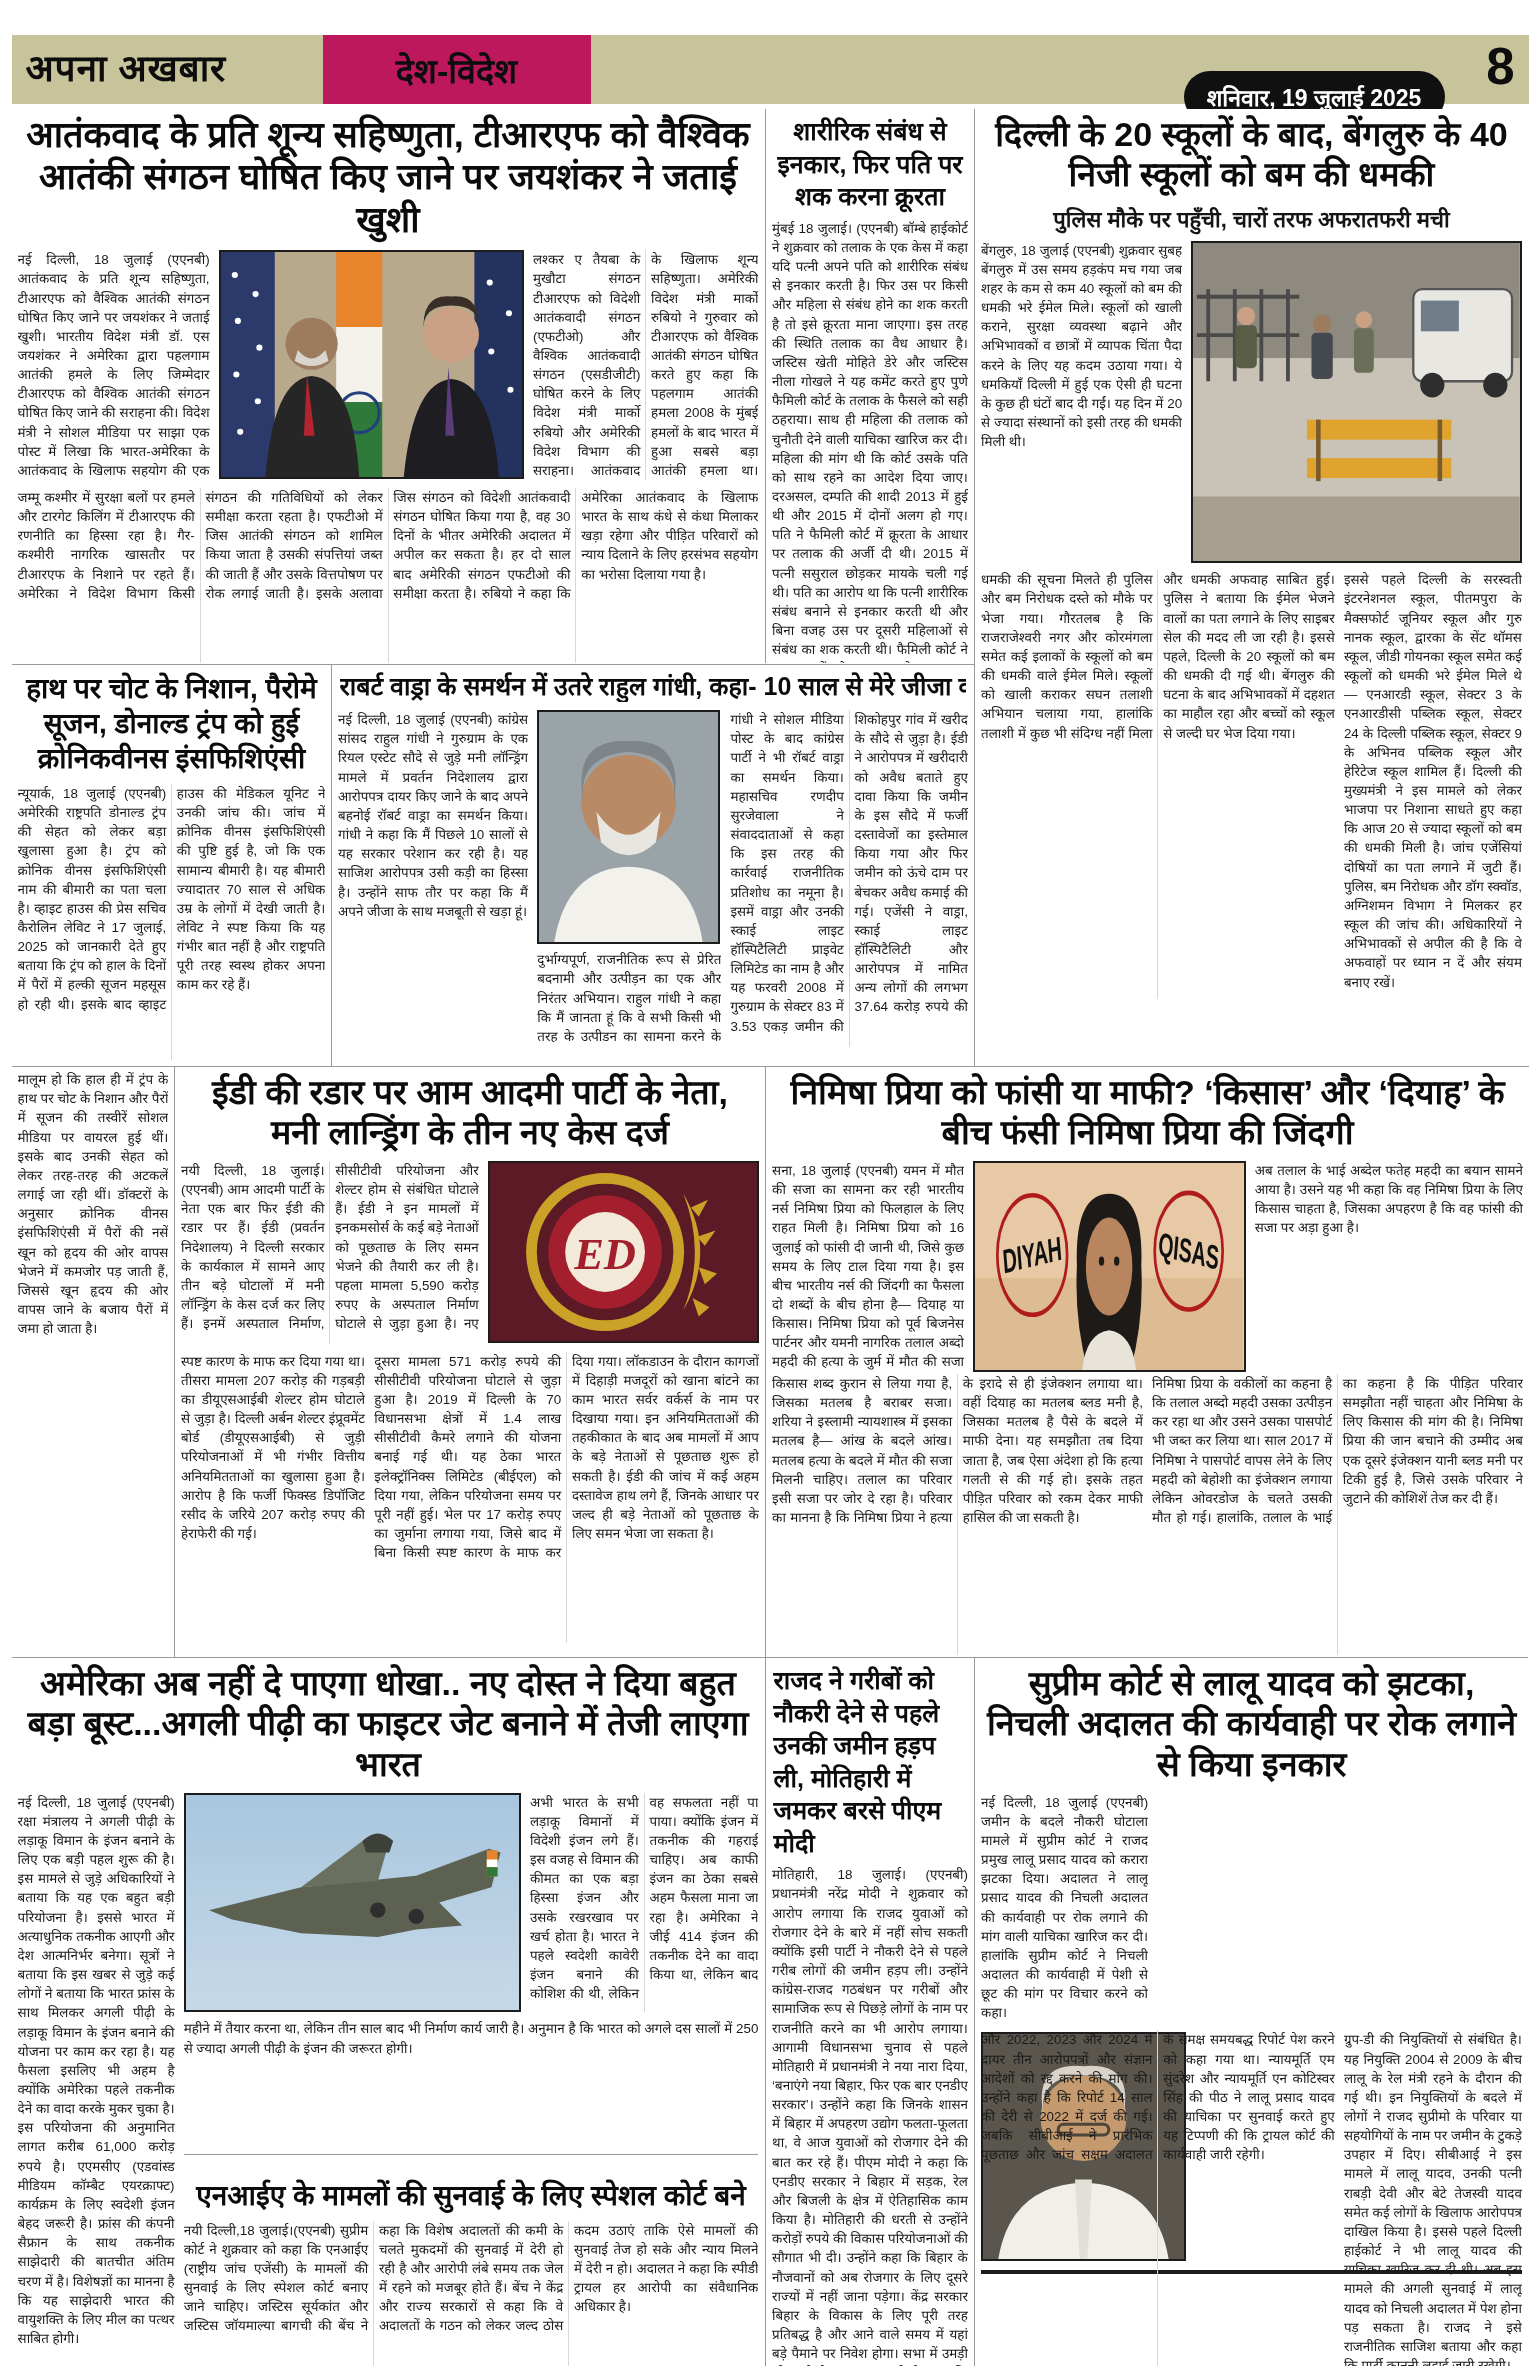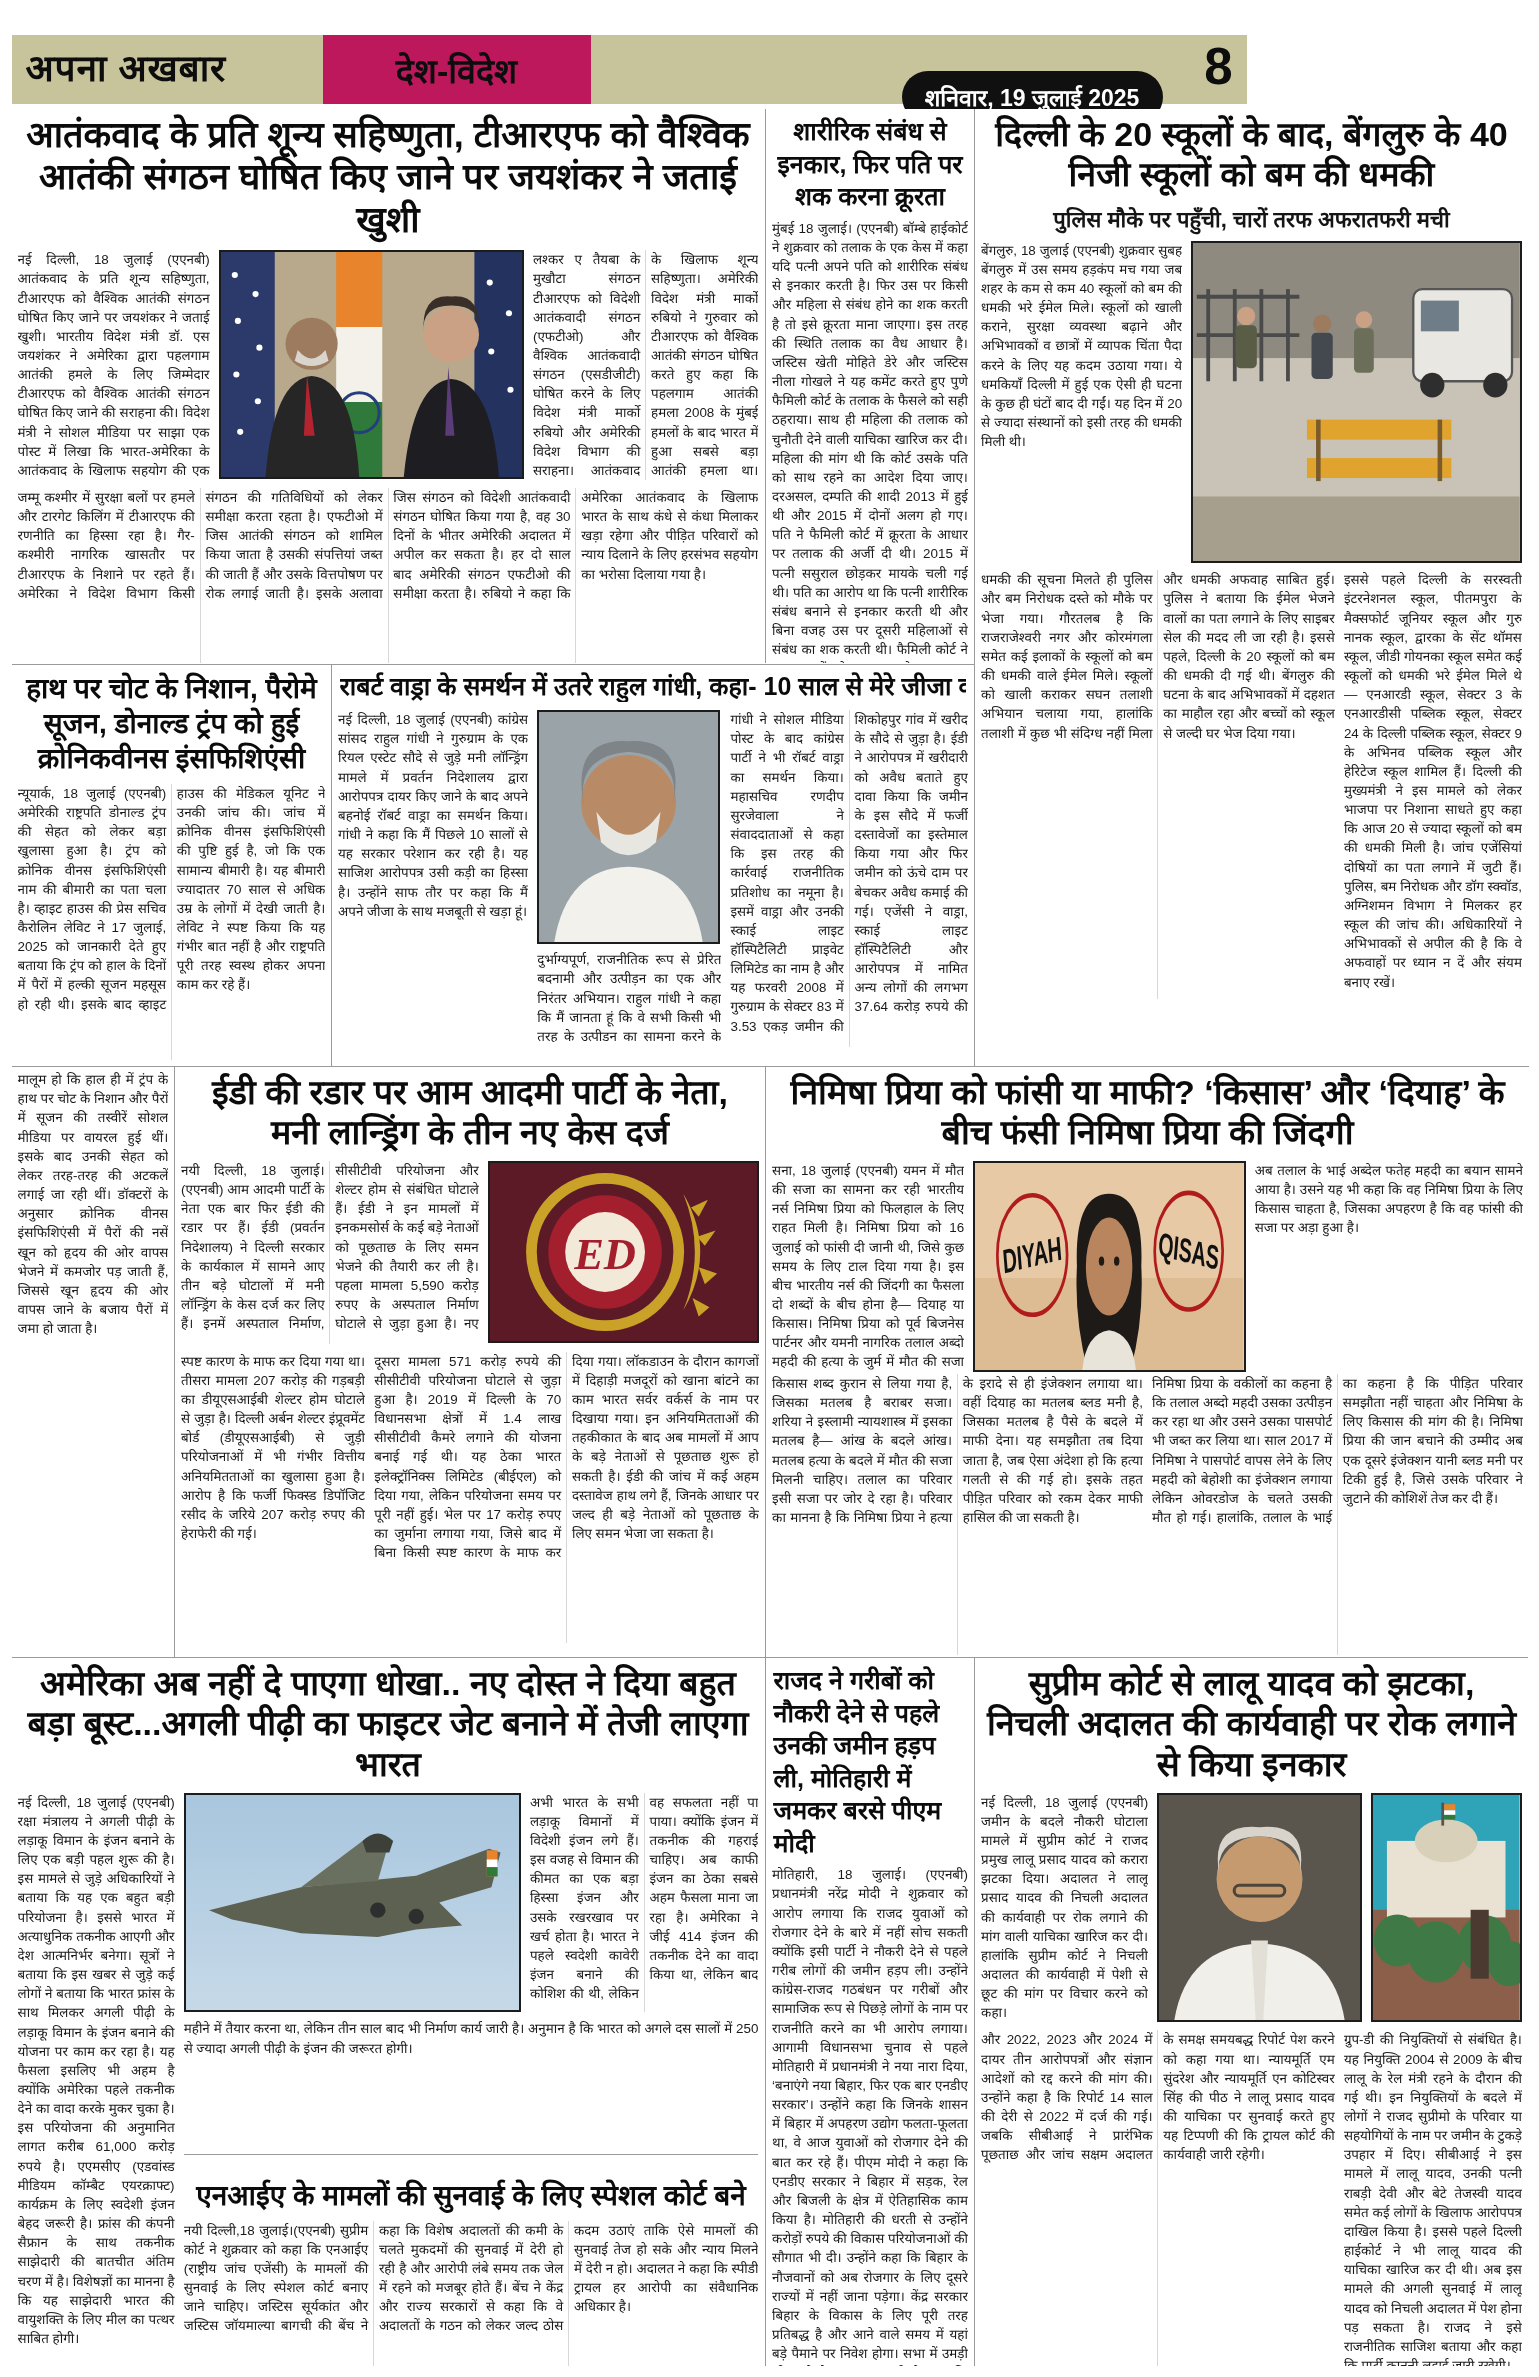--- a/index.html
+++ b/index.html
@@ -1,19 +1,19 @@
 <!DOCTYPE html>
 <html style="font-size:12.3px"><head>
 <meta charset="utf-8">
 <style>
   html,body{margin:0;padding:0;background:#e8e8e4;}
   .page{position:relative;width:1540px;height:2377px;background:#ffffff;overflow:hidden;
         font-family:"Liberation Sans",sans-serif;color:#151515;}
   
-  .masthead{position:absolute;left:11.5px;top:35px;width:1235px;height:69px;background:#c7c39a;}
+  .masthead{position:absolute;left:11.5px;top:35px;width:1517px;height:69px;background:#c7c39a;}
   .paper-name{position:absolute;left:14px;top:6.1px;font-size:37px;font-weight:800;color:#0d0d0d;letter-spacing:0.8px;}
   .section-box{position:absolute;left:311px;top:0;width:268px;height:69px;background:#be185d;
                display:flex;align-items:center;justify-content:center;font-size:34px;font-weight:700;color:#0d0d0d;}
   .date-pill{position:absolute;right:84px;top:8.4px;width:261px;height:52px;background:#101010;border-radius:26px;
              display:flex;align-items:center;justify-content:center;color:#ffffff;font-size:23px;font-weight:700;margin-top:28px;}
   .page-num{position:absolute;right:14px;top:1.5px;font-size:51px;font-weight:800;color:#0d0d0d;}
   
   .article{position:absolute;background:#fff;overflow:hidden;padding:3.1px 6.1px;box-sizing:border-box;}
   .b-top{border-top:0.8px solid #9a9a9a;}
   .b-left{border-left:0.8px solid #9a9a9a;}
@@ -266,21 +266,21 @@
     </div>
   </div>
 
   <div class="article b-top b-left" style="left:765px;top:1657px;width:209px;height:709px;">
     <h2 class="head-sm" style="text-align:left;">राजद ने गरीबों को नौकरी देने से पहले उनकी जमीन हड़प ली, मोतिहारी में जमकर बरसे पीएम मोदी</h2>
     <div class="body" style="height:506px;">मोतिहारी, 18 जुलाई। (एएनबी) प्रधानमंत्री नरेंद्र मोदी ने शुक्रवार को आरोप लगाया कि राजद युवाओं को रोजगार देने के बारे में नहीं सोच सकती क्योंकि इसी पार्टी ने नौकरी देने से पहले गरीब लोगों की जमीन हड़प ली। उन्होंने कांग्रेस-राजद गठबंधन पर गरीबों और सामाजिक रूप से पिछड़े लोगों के नाम पर राजनीति करने का भी आरोप लगाया। आगामी विधानसभा चुनाव से पहले मोतिहारी में प्रधानमंत्री ने नया नारा दिया, ‘बनाएंगे नया बिहार, फिर एक बार एनडीए सरकार’। उन्होंने कहा कि जिनके शासन में बिहार में अपहरण उद्योग फलता-फूलता था, वे आज युवाओं को रोजगार देने की बात कर रहे हैं। पीएम मोदी ने कहा कि एनडीए सरकार ने बिहार में सड़क, रेल और बिजली के क्षेत्र में ऐतिहासिक काम किया है। मोतिहारी की धरती से उन्होंने करोड़ों रुपये की विकास परियोजनाओं की सौगात भी दी। उन्होंने कहा कि बिहार के नौजवानों को अब रोजगार के लिए दूसरे राज्यों में नहीं जाना पड़ेगा। केंद्र सरकार बिहार के विकास के लिए पूरी तरह प्रतिबद्ध है और आने वाले समय में यहां बड़े पैमाने पर निवेश होगा। सभा में उमड़ी भीड़ को देखकर प्रधानमंत्री ने कहा कि यह स्नेह ही एनडीए की ताकत है।</div>
   </div>
 
   <div class="article b-top b-left" style="left:974px;top:1657px;width:554px;height:709px;">
     <h2 class="head-lg">सुप्रीम कोर्ट से लालू यादव को झटका, निचली अदालत की कार्यवाही पर रोक लगाने से किया इनकार</h2>
-    <div class="row" style="height:230px;">
+    <div class="row" style="height:230px;flex-direction:column;">
       <div class="body" style="width:167px;flex-shrink:0;">नई दिल्ली, 18 जुलाई (एएनबी) जमीन के बदले नौकरी घोटाला मामले में सुप्रीम कोर्ट ने राजद प्रमुख लालू प्रसाद यादव को करारा झटका दिया। अदालत ने लालू प्रसाद यादव की निचली अदालत की कार्यवाही पर रोक लगाने की मांग वाली याचिका खारिज कर दी। हालांकि सुप्रीम कोर्ट ने निचली अदालत की कार्यवाही में पेशी से छूट की मांग पर विचार करने को कहा।</div>
       <div class="ph" style="width:201px;height:225px;">
         <svg viewBox="0 0 262 294" preserveAspectRatio="none">
           <rect width="262" height="294" fill="#5a564e"></rect>
           <circle cx="131" cy="110" r="56" fill="#c59a6f"></circle>
           <path d="M131 54 q-60 2 -52 52 q-14-70 52-64 q66-6 52 64 q8-50 -52-52z" fill="#d8d4cc"></path>
           <rect x="98" y="118" width="66" height="14" rx="7" fill="none" stroke="#4d443a" stroke-width="4"></rect>
           <path d="M20 294 q16-96 111-100 q95 4 111 100 z" fill="#f0efe9"></path>
           <path d="M120 190 l22 0 l-6 104 l-10 0 z" fill="#e2e0d6"></path>
         </svg>

